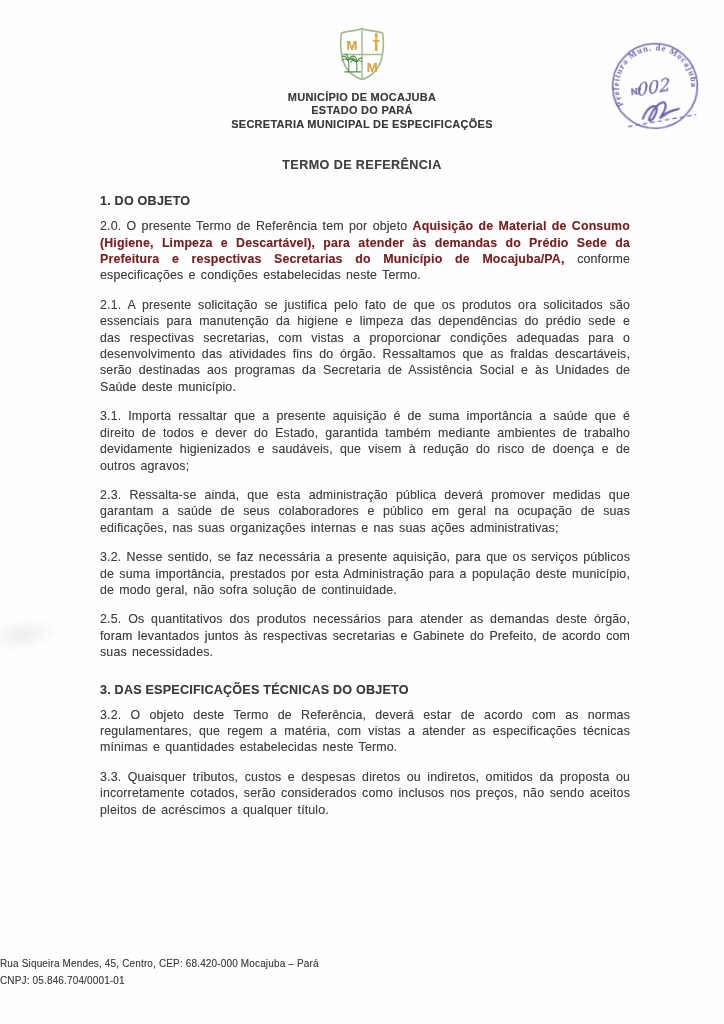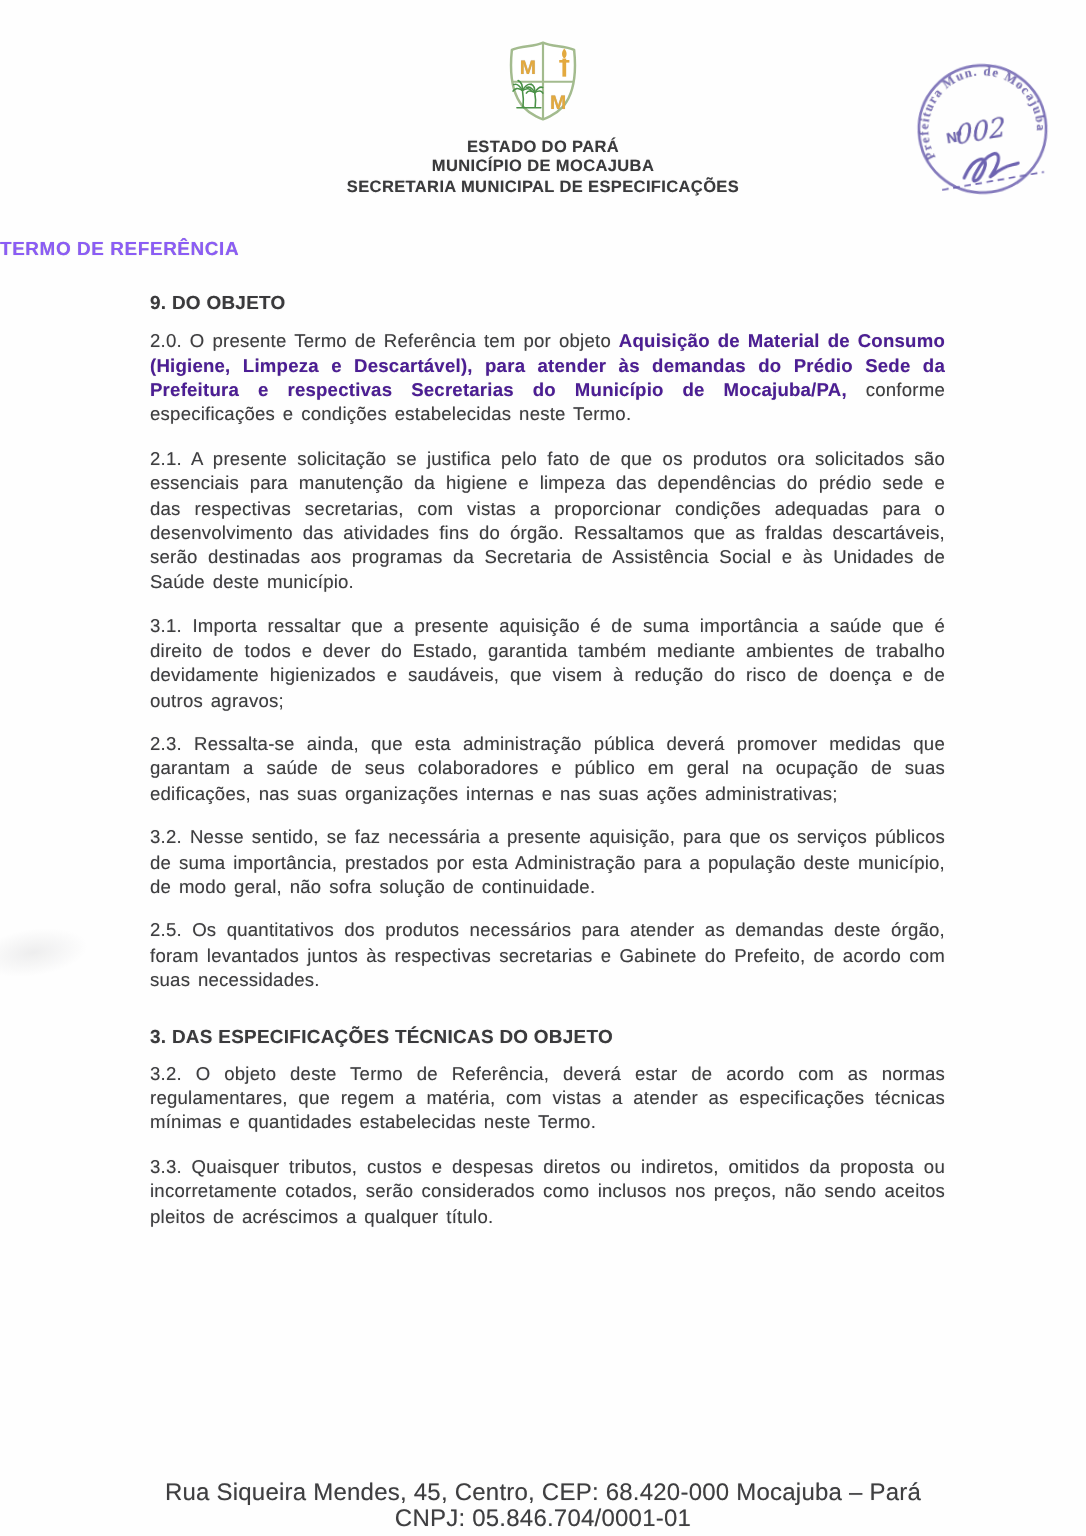--- a/index.html
+++ b/index.html
@@ -12,52 +12,52 @@
     font-family:"Liberation Sans", sans-serif;
     color:#3e3e40;
     overflow:hidden;
     text-shadow:0 0 .5px rgba(70,70,70,.45);
   }
   
   .hdr{ text-align:center; padding-top:26px; }
   .logo{ display:inline-block; line-height:0; }
   .org{ margin-top:5px; font-weight:bold; font-size:11px; line-height:13.4px; letter-spacing:.25px; color:#3a3a3c; }
   .doc-title{
-    margin:27px 0 0; text-align:left; font-weight:bold;
-    font-size:12.6px; letter-spacing:.4px; color:#8b5cf6;
+    margin:27px 0 0; text-align:center; font-weight:bold;
+    font-size:12.6px; letter-spacing:.4px; color:#404040;
   }
   
   .stamp{
     position:absolute; top:33px; left:602px; width:106px; height:106px;
     transform:rotate(-3deg);
     opacity:.88; filter:blur(.2px);
     pointer-events:none;
   }
   
   .content{ margin:20px 94px 0 100px; }
   .content h2{
     font-size:12.6px; font-weight:bold; letter-spacing:.2px;
     margin:22px 0 10px; color:#3a3a3c;
   }
   .content p{
     margin:0 0 13px; font-size:12.4px; line-height:16.4px;
     text-align:justify; letter-spacing:.15px; word-spacing:1.6px;
   }
-  .content p strong{ color:#4c1d95; }
+  .content p strong{ color:#7f1d1d; }
   
   .smudge{
     position:absolute; left:-18px; top:618px; width:80px; height:34px;
     background:radial-gradient(ellipse at center, rgba(90,90,95,.10), rgba(90,90,95,0) 65%);
     border-radius:50%;
     transform:rotate(-8deg);
   }
   
   .ftr{
-    position:absolute; top:988px; left:0; width:100%;
-    text-align:center; font-size:16px; line-height:16.5px; letter-spacing:.15px;
+    position:absolute; top:956px; left:0; width:100%;
+    font-size:10px; line-height:16.5px; letter-spacing:.15px;
   }
 </style>
 </head>
 <body>
 
 <div class="page">
 
   <div class="smudge"></div>
 
   <div class="stamp">
@@ -102,31 +102,31 @@
           <path d="M24.3 37 C 21.3 35.2 19.5 35.7 18.5 37.4"></path>
           <path d="M24.3 37 C 22.2 33.5 20.4 32.8 18.8 33.5"></path>
           <path d="M24.3 37 C 24.5 33.5 23.2 31.8 21.7 31.1"></path>
           <path d="M24.3 37 C 26.6 33.5 28.4 32.8 29.7 33.5"></path>
           <path d="M24.3 37 C 27.3 35.3 29 35.8 29.9 37.4"></path>
           <path d="M12 47.5 L 28.5 47.5"></path>
         </g>
       </svg>
     </span>
     <div class="org">
+      <div>MUNICÍPIO DE MOCAJUBA</div>
       <div>ESTADO DO PARÁ</div>
-      <div>MUNICÍPIO DE MOCAJUBA</div>
       <div>SECRETARIA MUNICIPAL DE ESPECIFICAÇÕES</div>
     </div>
   </div>
 
   <h1 class="doc-title">TERMO DE REFERÊNCIA</h1>
 
   <div class="content">
 
-    <h2>9. DO OBJETO</h2>
+    <h2>1. DO OBJETO</h2>
     <p><span>2.0. O presente Termo de Referência tem por objeto </span><strong>Aquisição de Material de Consumo (Higiene, Limpeza e Descartável), para atender às demandas do Prédio Sede da Prefeitura e respectivas Secretarias do Município de Mocajuba/PA,</strong><span> conforme especificações e condições estabelecidas neste Termo.</span></p>
 
     <p>2.1. A presente solicitação se justifica pelo fato de que os produtos ora solicitados são essenciais para manutenção da higiene e limpeza das dependências do prédio sede e das respectivas secretarias, com vistas a proporcionar condições adequadas para o desenvolvimento das atividades fins do órgão. Ressaltamos que as fraldas descartáveis, serão destinadas aos programas da Secretaria de Assistência Social e às Unidades de Saúde deste município.</p>
     <p>3.1. Importa ressaltar que a presente aquisição é de suma importância a saúde que é direito de todos e dever do Estado, garantida também mediante ambientes de trabalho devidamente higienizados e saudáveis, que visem à redução do risco de doença e de outros agravos;</p>
     <p>2.3. Ressalta-se ainda, que esta administração pública deverá promover medidas que garantam a saúde de seus colaboradores e público em geral na ocupação de suas edificações, nas suas organizações internas e nas suas ações administrativas;</p>
     <p>3.2. Nesse sentido, se faz necessária a presente aquisição, para que os serviços públicos de suma importância, prestados por esta Administração para a população deste município, de modo geral, não sofra solução de continuidade.</p>
     <p>2.5. Os quantitativos dos produtos necessários para atender as demandas deste órgão, foram levantados juntos às respectivas secretarias e Gabinete do Prefeito, de acordo com suas necessidades.</p>
 
     <h2>3. DAS ESPECIFICAÇÕES TÉCNICAS DO OBJETO</h2>
     <p>3.2. O objeto deste Termo de Referência, deverá estar de acordo com as normas regulamentares, que regem a matéria, com vistas a atender as especificações técnicas mínimas e quantidades estabelecidas neste Termo.</p>

